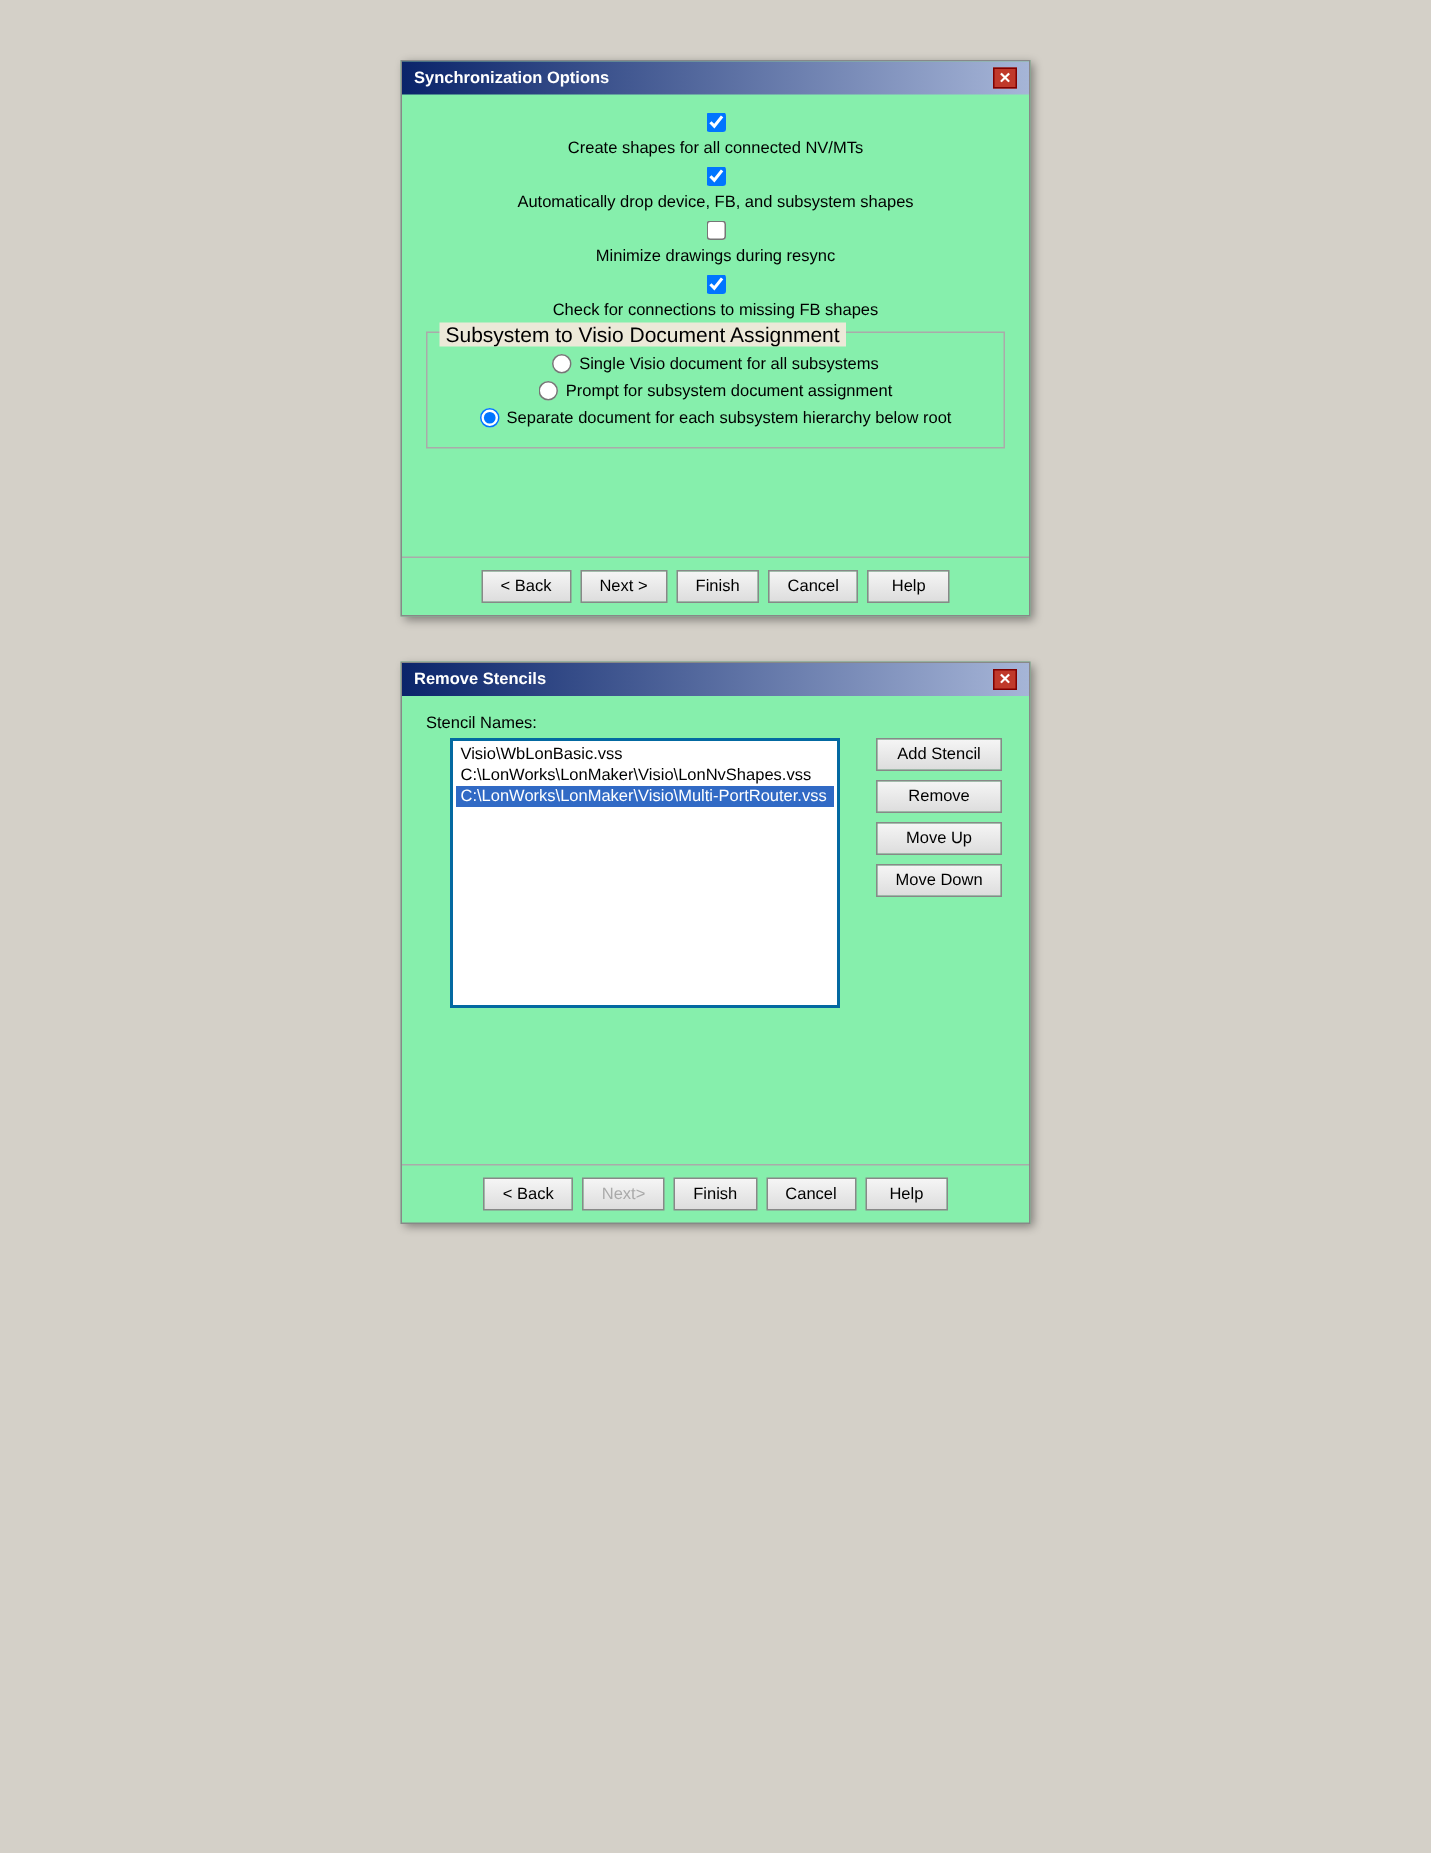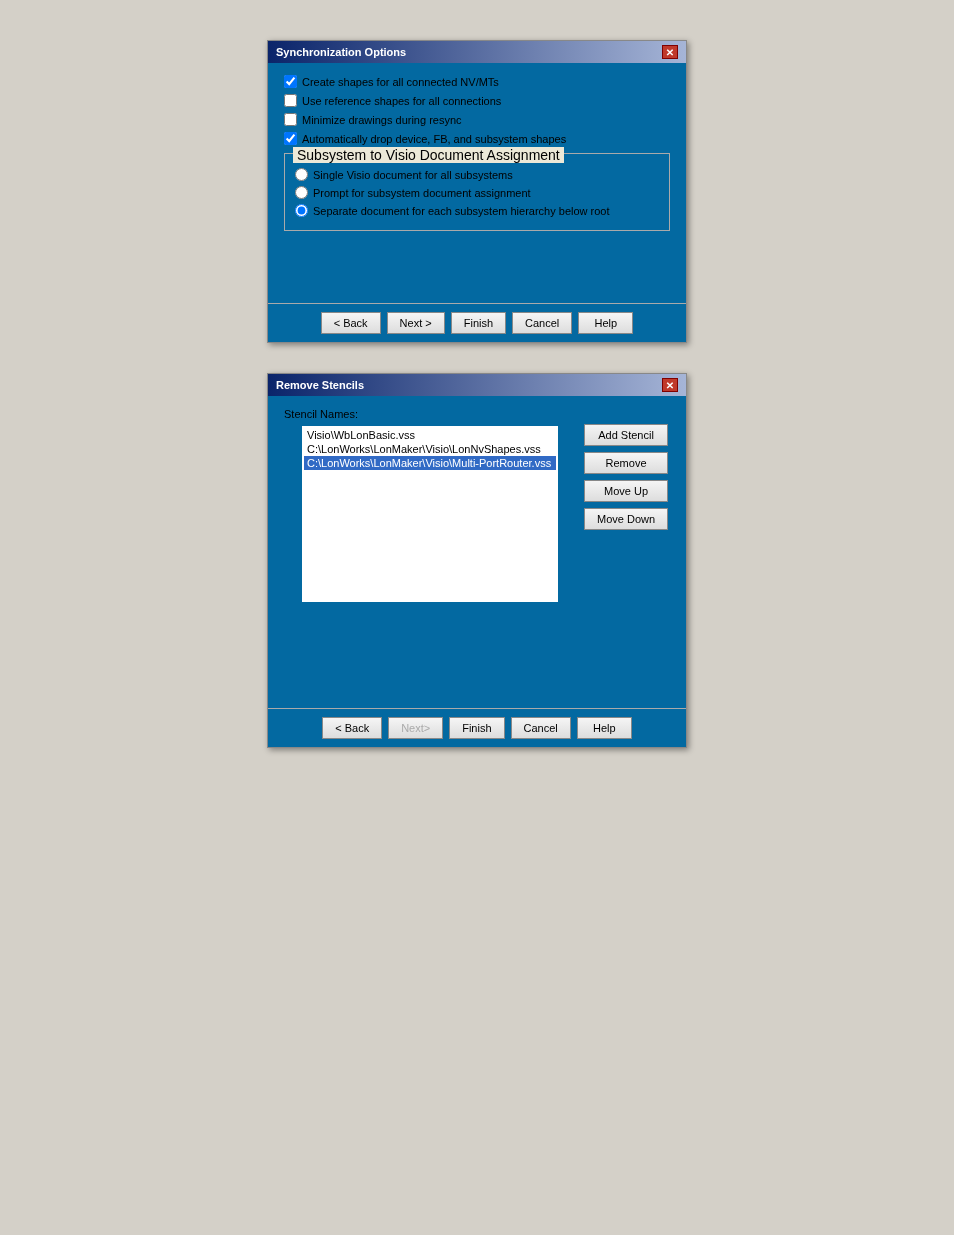--- a/index.html
+++ b/index.html
@@ -10,21 +10,21 @@
       display: flex;
       flex-direction: column;
       align-items: center;
       padding: 40px 20px;
       gap: 30px;
       min-height: 1235px;
     }
 
     
     .dialog {
-      background: #0369a1;
+      background: #86efac;
       border: 1px solid #888;
       box-shadow: 2px 2px 6px rgba(0,0,0,0.4);
       width: 420px;
     }
 
     .dialog-titlebar {
       background: linear-gradient(to right, #0a246a, #a6b5d7);
       color: white;
       padding: 4px 8px;
       display: flex;
@@ -51,20 +51,21 @@
     .dialog-body {
       padding: 12px 16px;
     }
 
     
     .check-row {
       display: flex;
       align-items: center;
       margin-bottom: 6px;
       gap: 5px;
+      flex-direction: column;
     }
     .check-row input[type="checkbox"] {
       width: 13px;
       height: 13px;
     }
 
     
     .groupbox {
       border: 1px solid #aaa;
       padding: 8px 10px;
@@ -81,20 +82,21 @@
     }
     .groupbox-content {
       margin-top: 6px;
     }
 
     .radio-row {
       display: flex;
       align-items: center;
       margin-bottom: 5px;
       gap: 5px;
+      justify-content: center;
     }
     .radio-row input[type="radio"] {
       width: 13px;
       height: 13px;
     }
 
     
     .dialog-footer {
       border-top: 1px solid #aaa;
       padding: 8px 16px;
@@ -165,30 +167,30 @@
     <span>Synchronization Options</span>
     <div class="dialog-close-btn">✕</div>
   </div>
   <div class="dialog-body">
 
     <div class="check-row">
       <input type="checkbox" checked="" style="">
       <label>Create shapes for all connected NV/MTs</label>
     </div>
     <div class="check-row">
-      <input type="checkbox" style="">
-      <label>Use reference shapes for all connections</label>
+      <input type="checkbox" checked="" style="">
+      <label>Automatically drop device, FB, and subsystem shapes</label>
     </div>
     <div class="check-row">
       <input type="checkbox" style="">
       <label>Minimize drawings during resync</label>
     </div>
     <div class="check-row">
       <input type="checkbox" checked="" style="">
-      <label>Automatically drop device, FB, and subsystem shapes</label>
+      <label>Check for connections to missing FB shapes</label>
     </div>
 
     <div class="groupbox">
       <span class="groupbox-legend">Subsystem to Visio Document Assignment</span>
       <div class="groupbox-content">
         <div class="radio-row">
           <input type="radio" name="subsystem" style="">
           <label>Single Visio document for all subsystems</label>
         </div>
         <div class="radio-row">

